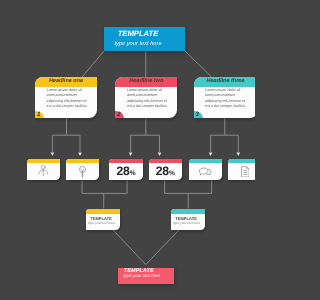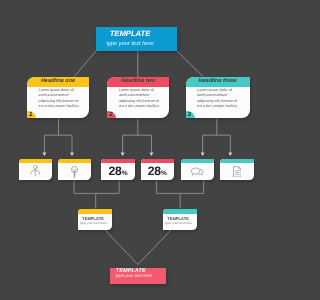--- a/index.html
+++ b/index.html
@@ -1,18 +1,18 @@
 <!DOCTYPE html>
 <html><head>
 <meta charset="utf-8">
 <style>
   html,body{margin:0;padding:0;}
   body{width:255px;height:300px;background:#434343;font-family:"Liberation Sans",sans-serif;overflow:hidden;position:relative;
         -webkit-font-smoothing:antialiased;text-rendering:geometricPrecision;}
-  .stage{position:absolute;left:8px;top:0;width:255px;height:252px;text-decoration:underline;}
+  .stage{position:absolute;left:16px;top:0;width:255px;height:252px;text-decoration:underline;}
   svg.links{position:absolute;left:0;top:0;width:255px;height:300px;pointer-events:none;}
 
   
   .rootbox{position:absolute;left:88px;top:26.5px;width:81px;height:24.5px;background:#0C9BD1;
            box-shadow:1px 2px 4px rgba(0,0,0,0.25);}
   .rootbox .t1{position:absolute;left:0;top:2.4px;width:68px;text-align:center;color:#ffffff;
            font-weight:bold;font-style:italic;font-size:7.8px;letter-spacing:-0.1px;line-height:9.6px;}
   .rootbox .t2{position:absolute;left:0;top:14.2px;width:68px;text-align:center;color:#f2fafe;
            font-style:italic;font-size:5.7px;line-height:7.6px;}
 

